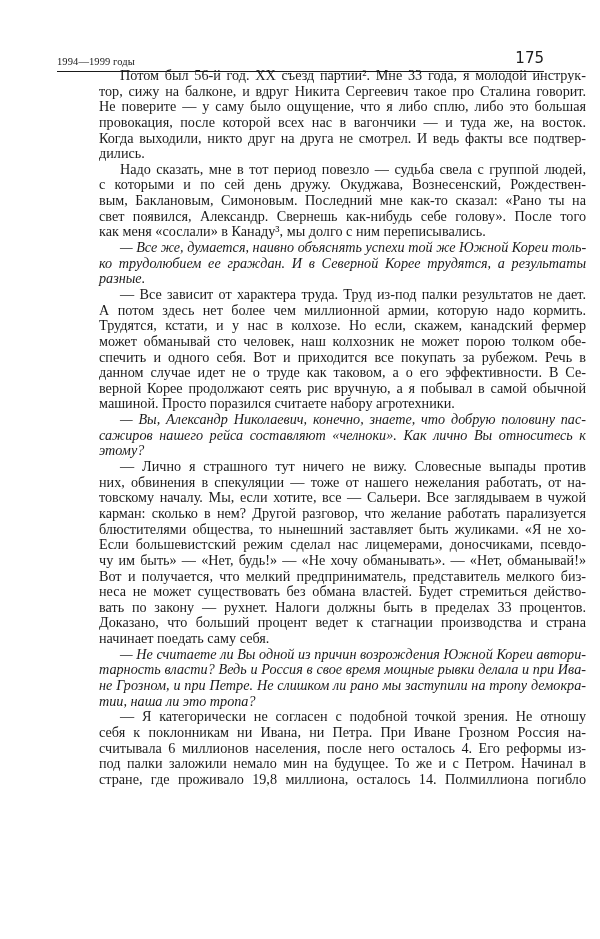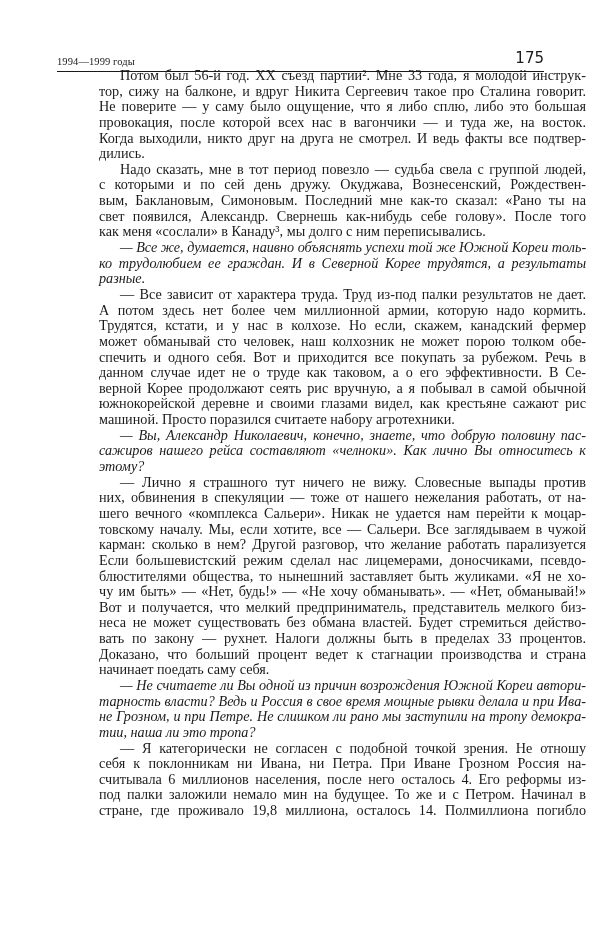--- a/index.html
+++ b/index.html
@@ -44,36 +44,34 @@
         <span class="line last">разные.</span>
       </div>
       <div>
         <span class="line indent">— Все зависит от характера труда. Труд из-под палки результатов не дает.</span>
         <span class="line">А потом здесь нет более чем миллионной армии, которую надо кормить.</span>
         <span class="line">Трудятся, кстати, и у нас в колхозе. Но если, скажем, канадский фермер</span>
         <span class="line">может обманывай сто человек, наш колхозник не может порою толком обе-</span>
         <span class="line">спечить и одного себя. Вот и приходится все покупать за рубежом. Речь в</span>
         <span class="line">данном случае идет не о труде как таковом, а о его эффективности. В Се-</span>
         <span class="line">верной Корее продолжают сеять рис вручную, а я побывал в самой обычной</span>
-        <span class="line">южнокорейской деревне и своими глазами видел, как крестьяне сажают рис</span>
         <span class="line last">машиной. Просто поразился считаете набору агротехники.</span>
       </div>
       <div class="it">
         <span class="line indent">— Вы, Александр Николаевич, конечно, знаете, что добрую половину пас-</span>
         <span class="line">сажиров нашего рейса составляют «челноки». Как лично Вы относитесь к</span>
         <span class="line last">этому?</span>
       </div>
       <div>
         <span class="line indent">— Лично я страшного тут ничего не вижу. Словесные выпады против</span>
         <span class="line">них, обвинения в спекуляции — тоже от нашего нежелания работать, от на-</span>
-        <span class="line">шего вечного «комплекса Сальери». Никак не удается нам перейти к моцар-</span>
         <span class="line">товскому началу. Мы, если хотите, все — Сальери. Все заглядываем в чужой</span>
         <span class="line">карман: сколько в нем? Другой разговор, что желание работать парализуется</span>
+        <span class="line">блюстителями общества, то нынешний заставляет быть жуликами. «Я не хо-</span>
         <span class="line">Если большевистский режим сделал нас лицемерами, доносчиками, псевдо-</span>
-        <span class="line">блюстителями общества, то нынешний заставляет быть жуликами. «Я не хо-</span>
         <span class="line">чу им быть» — «Нет, будь!» — «Не хочу обманывать». — «Нет, обманывай!»</span>
         <span class="line">Вот и получается, что мелкий предприниматель, представитель мелкого биз-</span>
         <span class="line">неса не может существовать без обмана властей. Будет стремиться действо-</span>
         <span class="line">вать по закону — рухнет. Налоги должны быть в пределах 33 процентов.</span>
         <span class="line">Доказано, что больший процент ведет к стагнации производства и страна</span>
         <span class="line last">начинает поедать саму себя.</span>
       </div>
       <div class="it">
         <span class="line indent">— Не считаете ли Вы одной из причин возрождения Южной Кореи автори-</span>
         <span class="line">тарность власти? Ведь и Россия в свое время мощные рывки делала и при Ива-</span>

